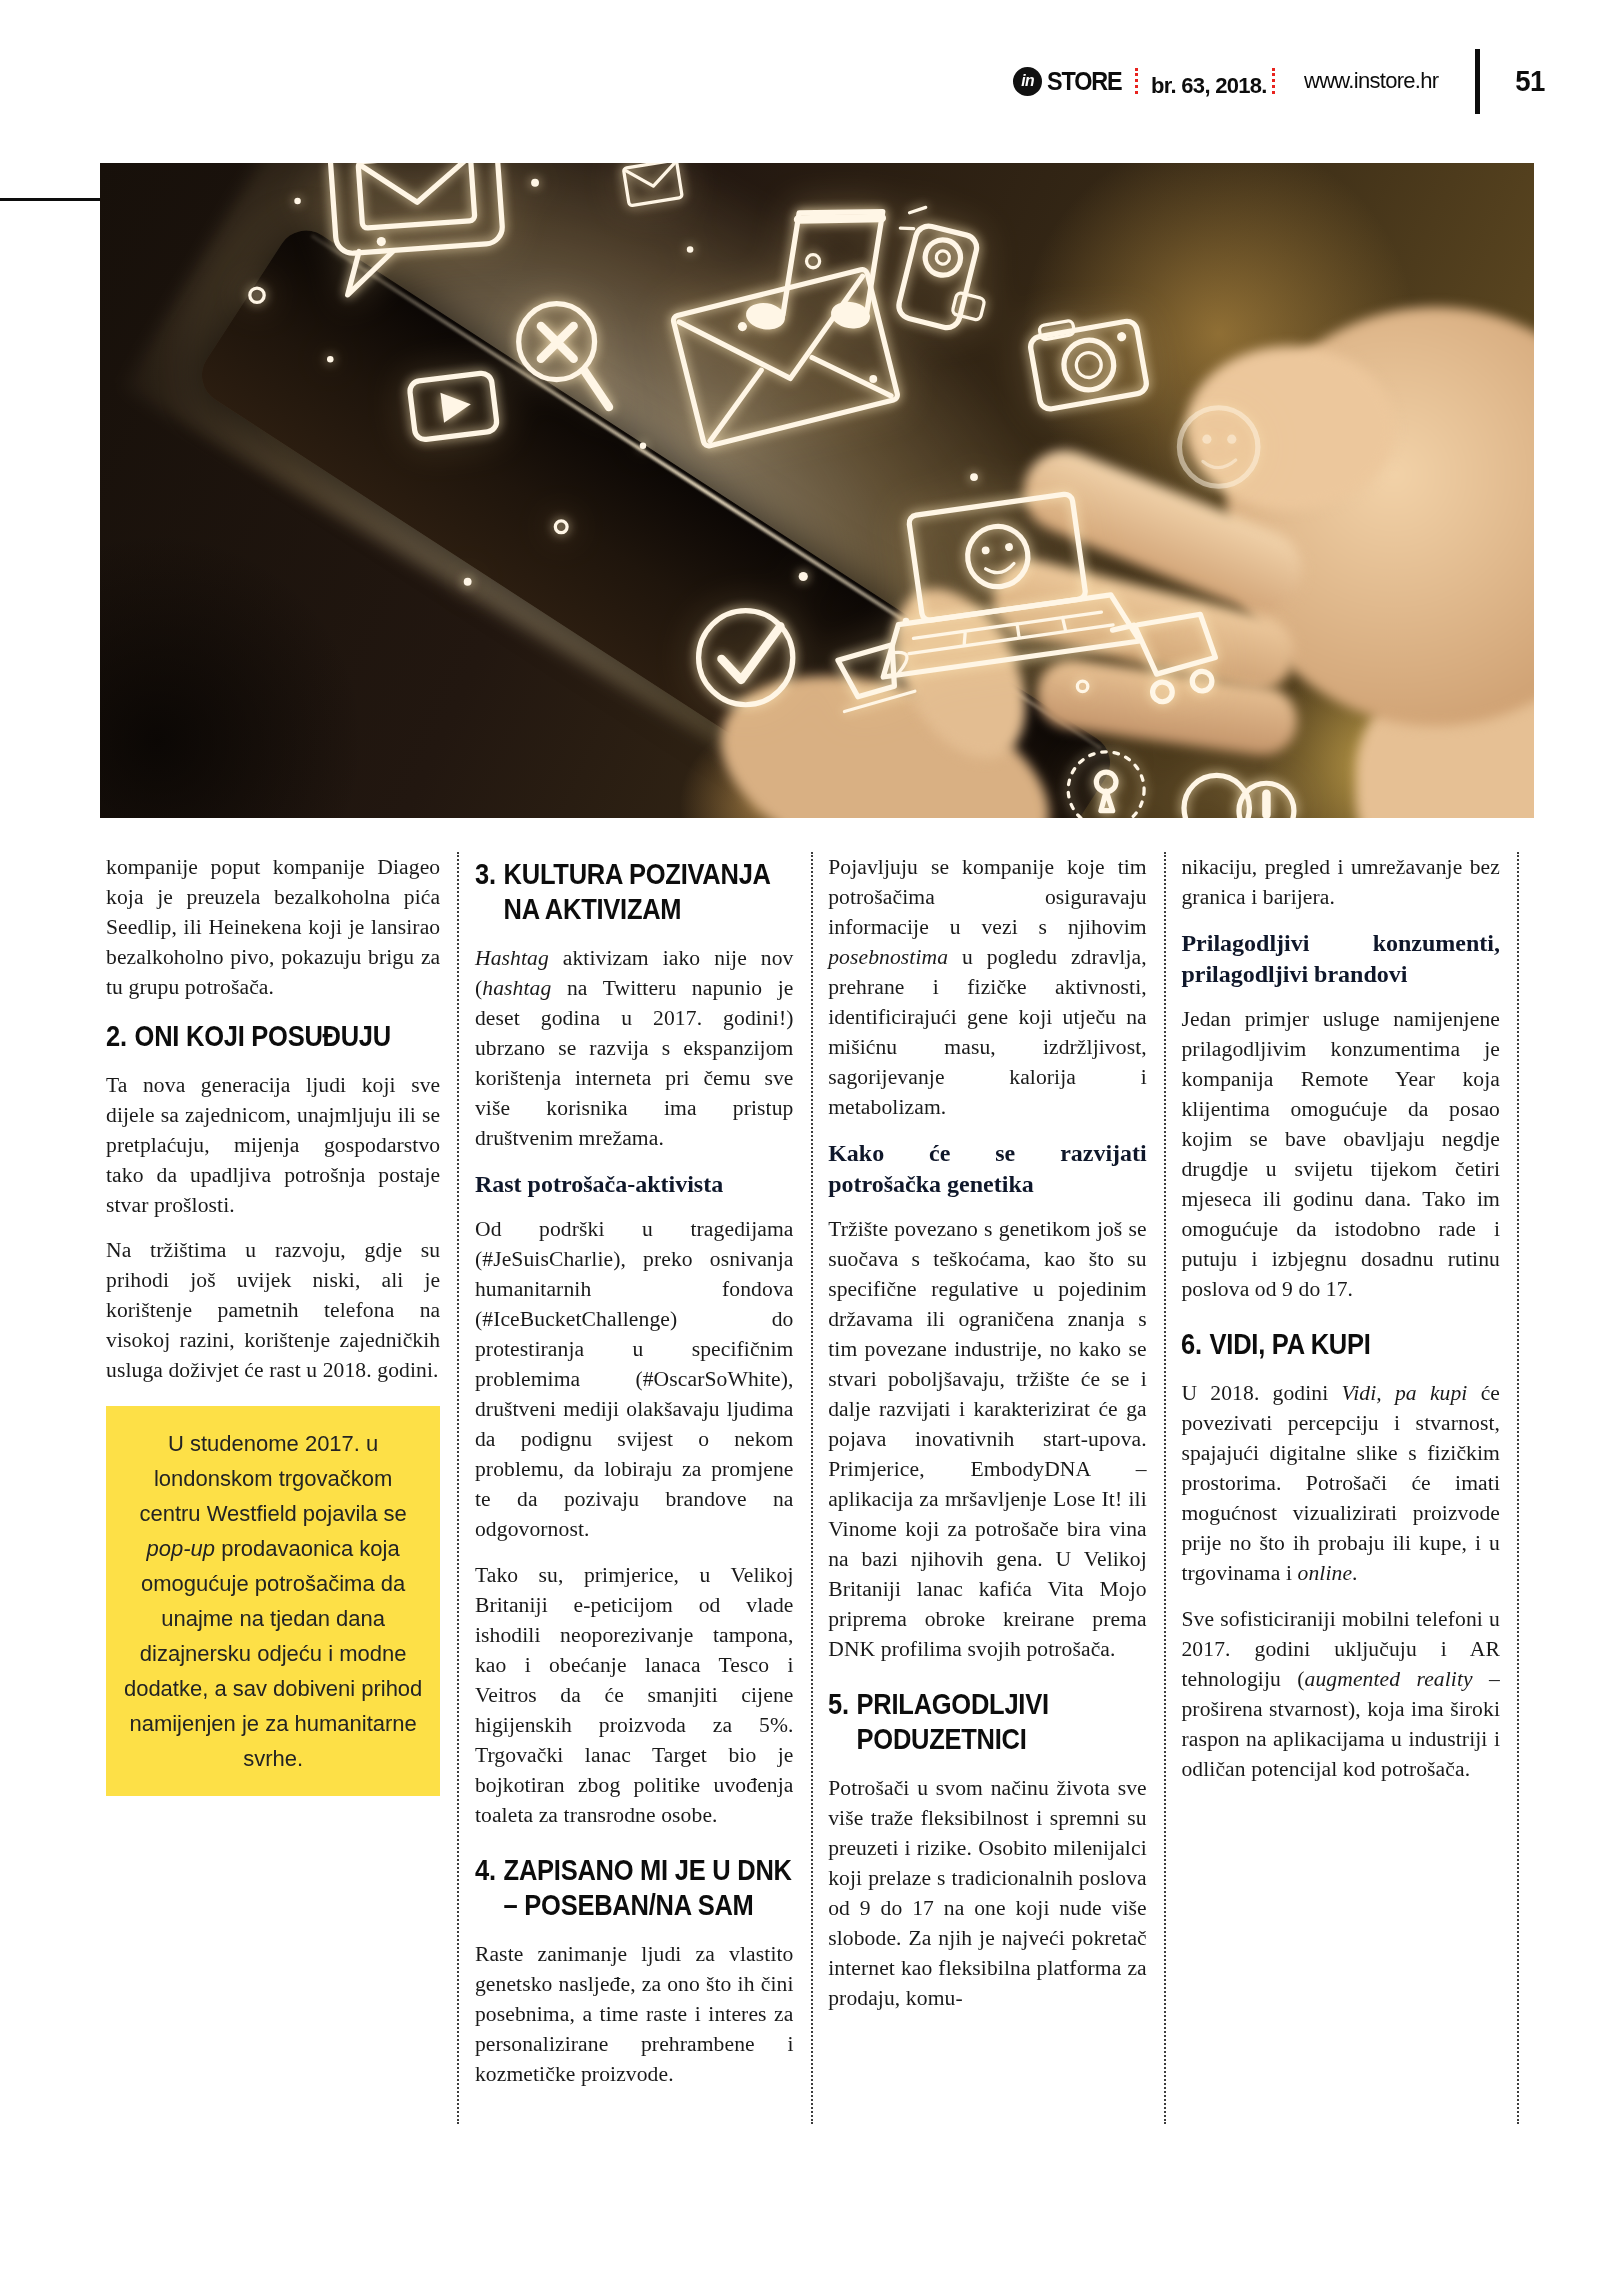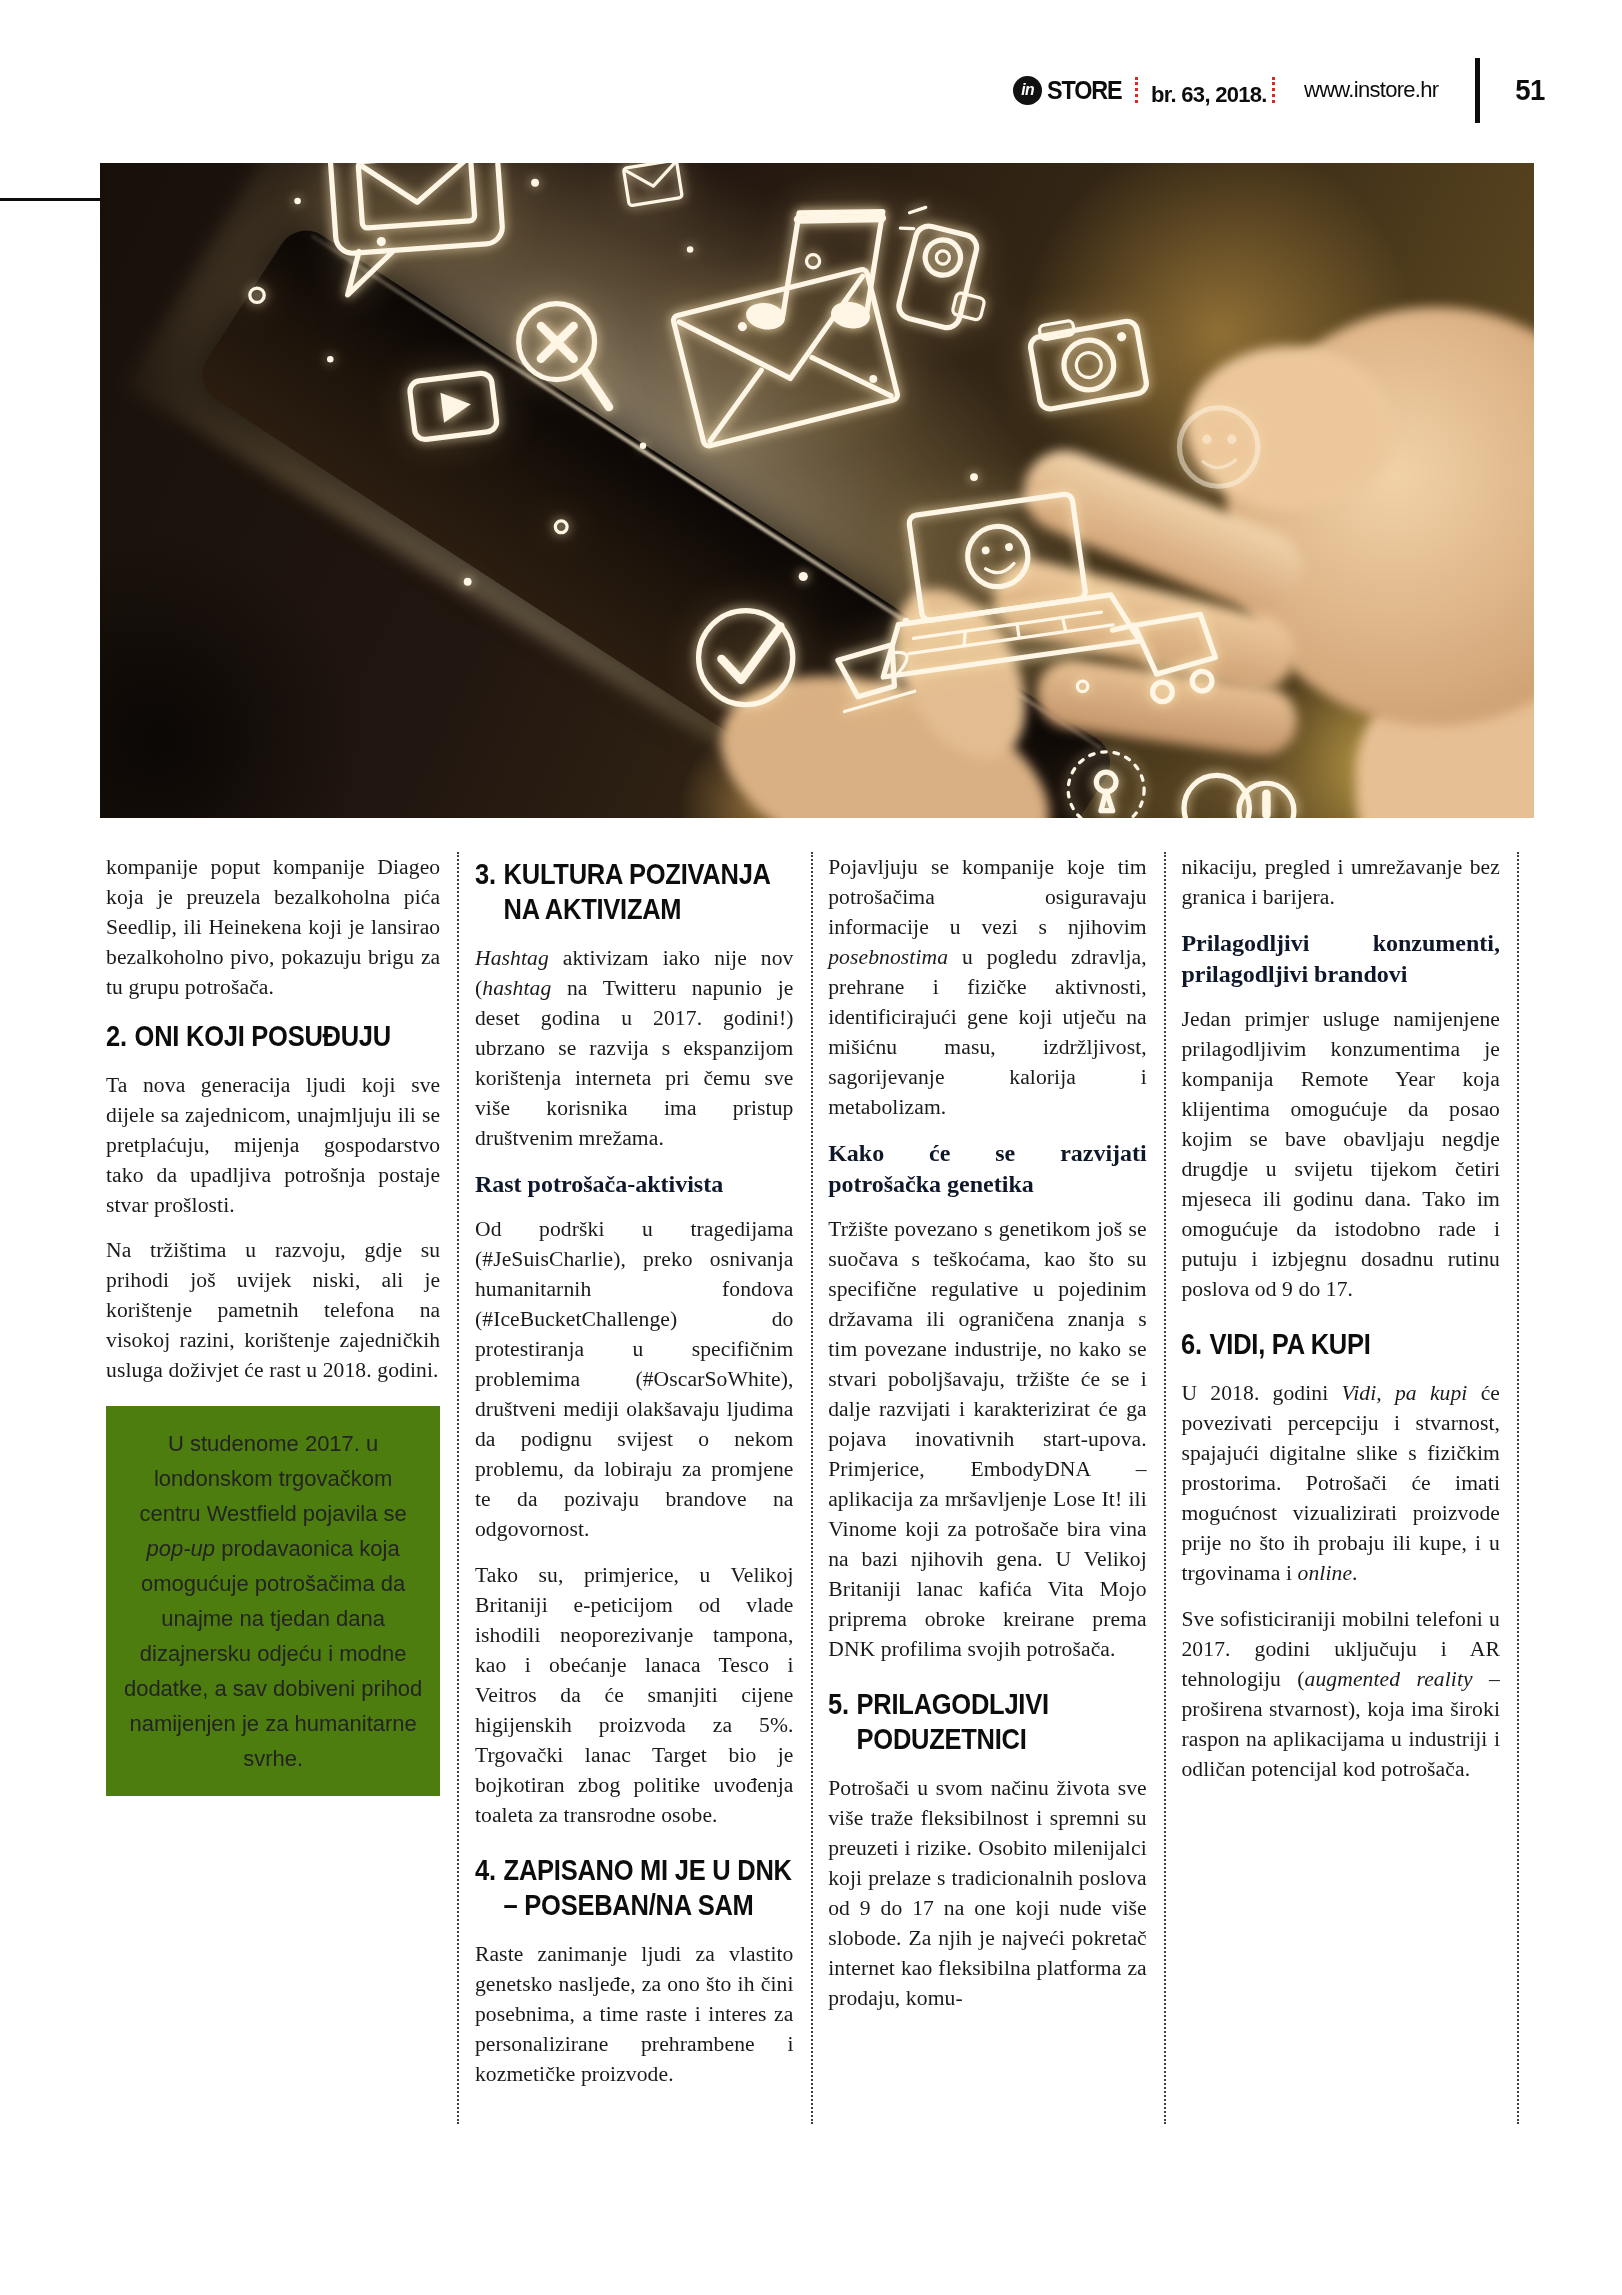--- a/index.html
+++ b/index.html
@@ -1,20 +1,20 @@
 <!DOCTYPE html>
 <html lang="hr" style="font-size:10.5px"><head>
 <meta charset="utf-8">
 <style>
   html,body{margin:0;padding:0;background:#ffffff;}
   .page{position:relative;width:1623px;height:2295px;background:#fff;overflow:hidden;
         font-family:"Liberation Serif", serif;color:#1a1a1a;}
 
   
-  .header{position:absolute;top:67px;right:77px;display:flex;align-items:center;height:46px;
+  .header{position:absolute;top:58px;right:77px;display:flex;align-items:center;height:46px;
           font-family:"Liberation Sans", sans-serif;}
   .logo{display:flex;align-items:center;gap:5.2px;}
   .logo-circle{width:29px;height:29px;border-radius:50%;background:#111;color:#fff;
                display:flex;align-items:center;justify-content:center;
                font-weight:bold;font-style:italic;font-size:15.7px;letter-spacing:-0.7px;}
   .logo-store{font-weight:bold;font-size:26px;letter-spacing:-1.3px;color:#0d0d0d;transform:scaleX(.9);transform-origin:left center;}
   .hsep{width:0;height:26px;border-left:3.3px dotted #e8231e;margin:0 13px 0 5.2px;}
   .issue{font-weight:bold;font-size:22px;letter-spacing:-0.7px;color:#0d0d0d;margin-top:10px;}
   .website{font-size:22px;letter-spacing:-0.7px;color:#0d0d0d;margin-left:16px;}
   .vbar{width:4.6px;height:65px;background:#0d0d0d;margin:0 34px 0 37px;}
@@ -63,21 +63,21 @@
   .columns{position:absolute;left:106px;top:852px;width:1413px;display:grid;grid-template-columns:repeat(4,1fr);}
   .col{padding:0 17px 19.6px 15.7px;border-right:2px dotted #3d3d3d;}
   .col.first{padding-left:0;}
   .col p{margin:0 0 15.7px 0;font-size:21.6px;line-height:30px;text-align:justify;letter-spacing:0.1px;}
   .headline{font-family:"Liberation Sans", sans-serif;font-weight:bold;font-size:30px;line-height:35px;
       color:#0d0d0d;display:grid;grid-template-columns:auto 1fr;column-gap:9.2px;
       margin:22px 0 17px 0;letter-spacing:-0.3px;
       transform:scaleX(.85);transform-origin:0 50%;width:117.5%;}
   .headline.tight{margin-top:3.9px;}
   .subhead{font-weight:bold;font-size:24px;line-height:31px;margin:5.2px 0 14.4px 0;text-align:justify;color:#0f172a;}
-  .box{margin-top:21px;background:#4d7c0f;padding:19.6px 14.4px;text-align:center;
+  .box{margin-top:21px;background:#fde047;padding:19.6px 14.4px;text-align:center;
       font-family:"Liberation Sans", sans-serif;font-size:22px;line-height:35px;color:#232323;}
 </style>
 </head>
 <body>
 
 <div class="page">
 
   <header class="header">
     <div class="logo">
       <span class="logo-circle">in</span>

